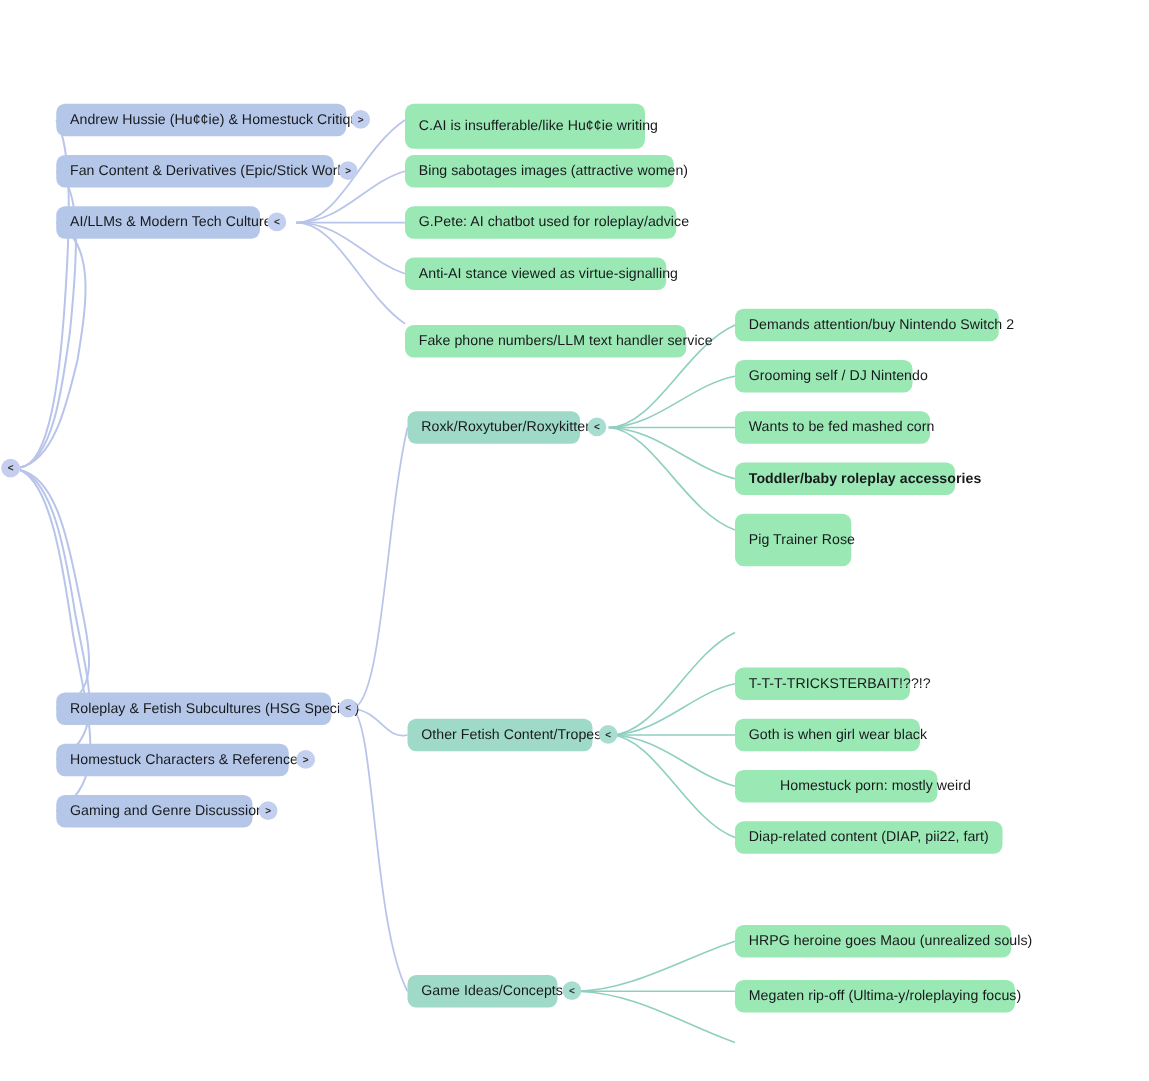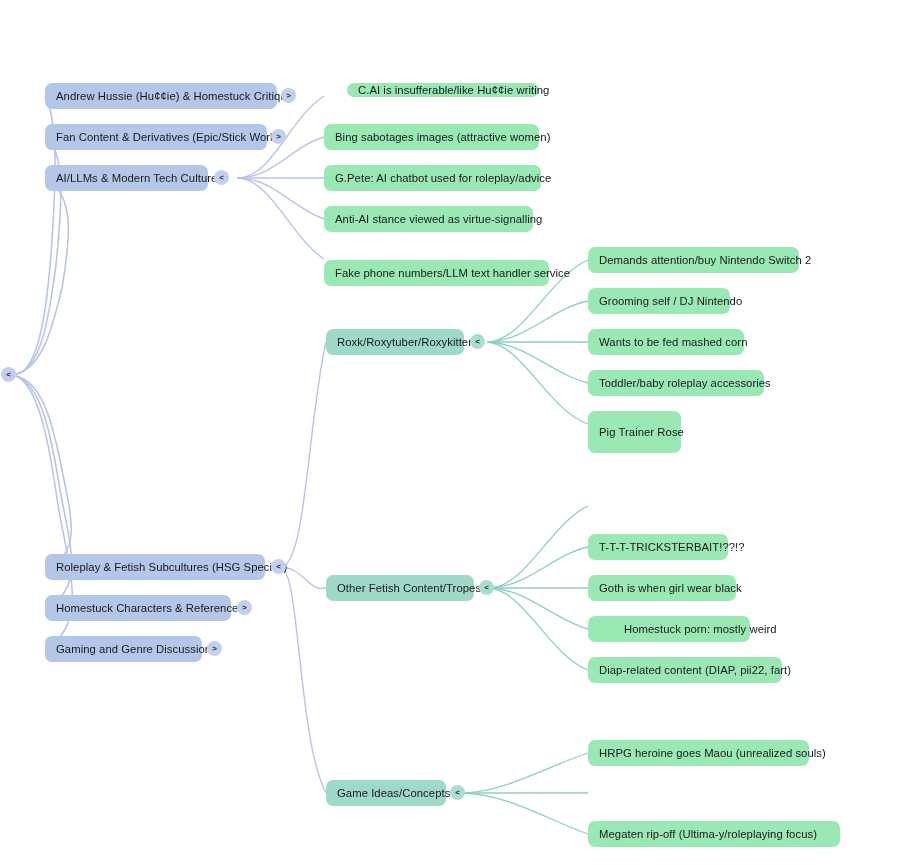--- a/index.html
+++ b/index.html
@@ -98,21 +98,21 @@
 
   <div class="node lvl1" style="left:45px;top:83px;width:232px;height:26px;">Andrew Hussie (Hu¢¢ie) &amp; Homestuck Critique</div>
   <div class="toggle tg-blue" style="left:281px;top:88px;">&gt;</div>
 
   <div class="node lvl1" style="left:45px;top:124px;width:222px;height:26px;">Fan Content &amp; Derivatives (Epic/Stick World)</div>
   <div class="toggle tg-blue" style="left:271px;top:129px;">&gt;</div>
 
   <div class="node lvl1" style="left:45px;top:165px;width:163px;height:26px;">AI/LLMs &amp; Modern Tech Culture</div>
   <div class="toggle tg-blue" style="left:214px;top:170px;">&lt;</div>
 
-  <div class="node lvl3" style="left:324px;top:83px;width:192px;height:14px;margin-left:23px;">C.AI is insufferable/like Hu¢¢ie writing</div>
+  <div class="node lvl3" style="left:324px;top:83px;width:192px;height:36px;">C.AI is insufferable/like Hu¢¢ie writing</div>
   <div class="node lvl3" style="left:324px;top:124px;width:215px;height:26px;">Bing sabotages images (attractive women)</div>
   <div class="node lvl3" style="left:324px;top:165px;width:217px;height:26px;">G.Pete: AI chatbot used for roleplay/advice</div>
   <div class="node lvl3" style="left:324px;top:206px;width:209px;height:26px;">Anti-AI stance viewed as virtue-signalling</div>
   <div class="node lvl3" style="left:324px;top:260px;width:225px;height:26px;">Fake phone numbers/LLM text handler service</div>
 
   <div class="node lvl1" style="left:45px;top:554px;width:220px;height:26px;">Roleplay &amp; Fetish Subcultures (HSG Specific)</div>
   <div class="toggle tg-blue" style="left:271px;top:559px;">&lt;</div>
 
   <div class="node lvl1" style="left:45px;top:595px;width:186px;height:26px;">Homestuck Characters &amp; References</div>
   <div class="toggle tg-blue" style="left:237px;top:600px;">&gt;</div>
@@ -125,24 +125,24 @@
 
   <div class="node lvl2" style="left:326px;top:575px;width:148px;height:26px;">Other Fetish Content/Tropes</div>
   <div class="toggle tg-green" style="left:479px;top:580px;">&lt;</div>
 
   <div class="node lvl2" style="left:326px;top:780px;width:120px;height:26px;">Game Ideas/Concepts</div>
   <div class="toggle tg-green" style="left:450px;top:785px;">&lt;</div>
 
   <div class="node lvl3" style="left:588px;top:247px;width:211px;height:26px;">Demands attention/buy Nintendo Switch 2</div>
   <div class="node lvl3" style="left:588px;top:288px;width:142px;height:26px;">Grooming self / DJ Nintendo</div>
   <div class="node lvl3" style="left:588px;top:329px;width:156px;height:26px;">Wants to be fed mashed corn</div>
-  <div class="node lvl3" style="left:588px;top:370px;width:176px;height:26px;">Toddler/baby roleplay accessories</div>
+  <div class="node lvl3" style="left:588px;top:370px;width:176px;height:26px;font-weight:bold;">Toddler/baby roleplay accessories</div>
   <div class="node lvl3" style="left:588px;top:411px;width:93px;height:42px;">Pig Trainer Rose</div>
 
   <div class="node lvl3" style="left:588px;top:534px;width:140px;height:26px;">T-T-T-TRICKSTERBAIT!??!?</div>
   <div class="node lvl3" style="left:588px;top:575px;width:148px;height:26px;">Goth is when girl wear black</div>
   <div class="node lvl3" style="left:588px;top:616px;width:162px;height:26px;padding-left:36px;">Homestuck porn: mostly weird</div>
-  <div class="node lvl3" style="left:588px;top:657px;width:194px;height:26px;">Diap-related content (DIAP, pii22, fart)</div>
+  <div class="node lvl3" style="left:588px;top:657px;width:214px;height:26px;">Diap-related content (DIAP, pii22, fart)</div>
 
   <div class="node lvl3" style="left:588px;top:740px;width:221px;height:26px;">HRPG heroine goes Maou (unrealized souls)</div>
-  <div class="node lvl3" style="left:588px;top:821px;width:252px;height:26px;">Megaten rip-off (Ultima-y/roleplaying focus)</div>
+  <div class="node lvl3" style="left:588px;top:784px;width:224px;height:26px;">Megaten rip-off (Ultima-y/roleplaying focus)</div>
 
 </div>
 
 </body></html>

